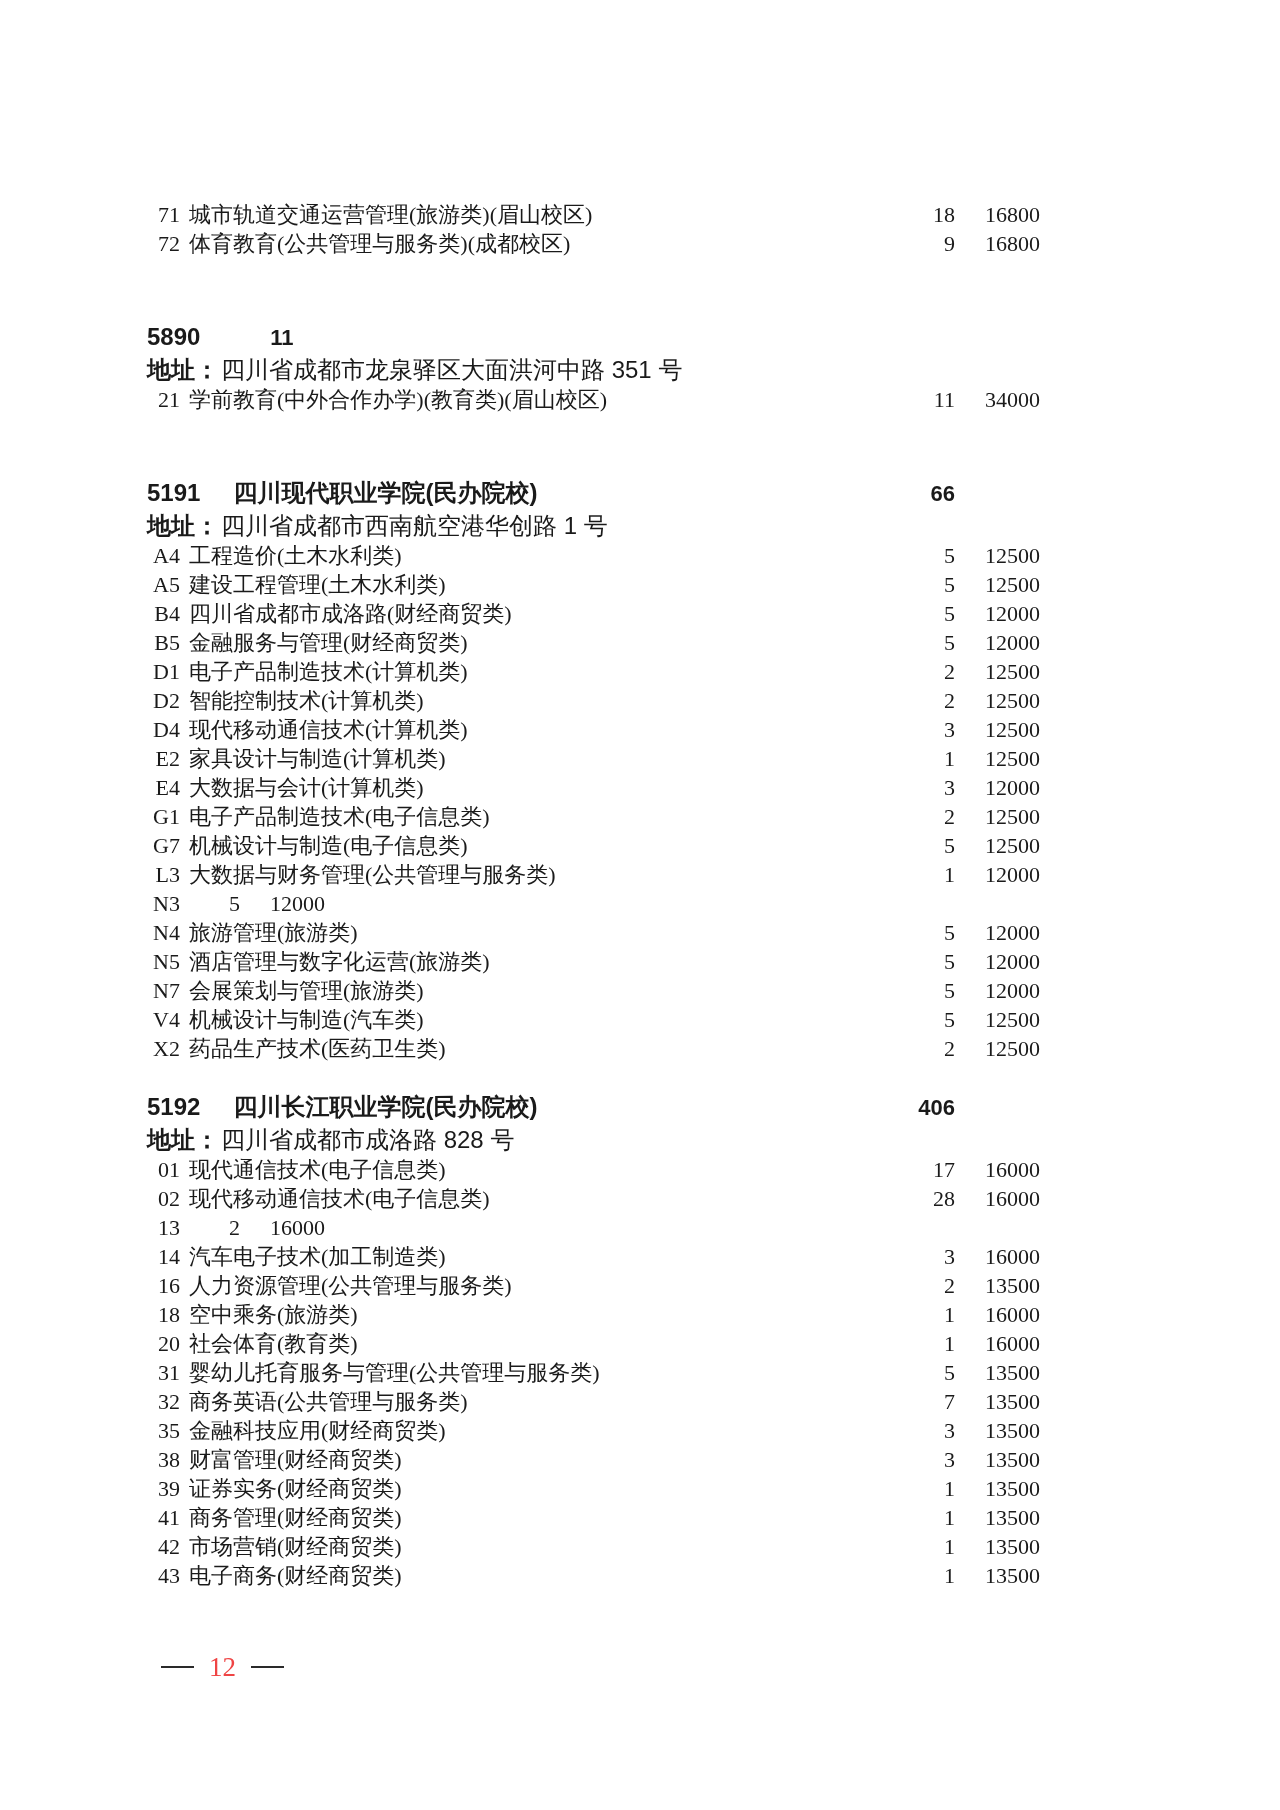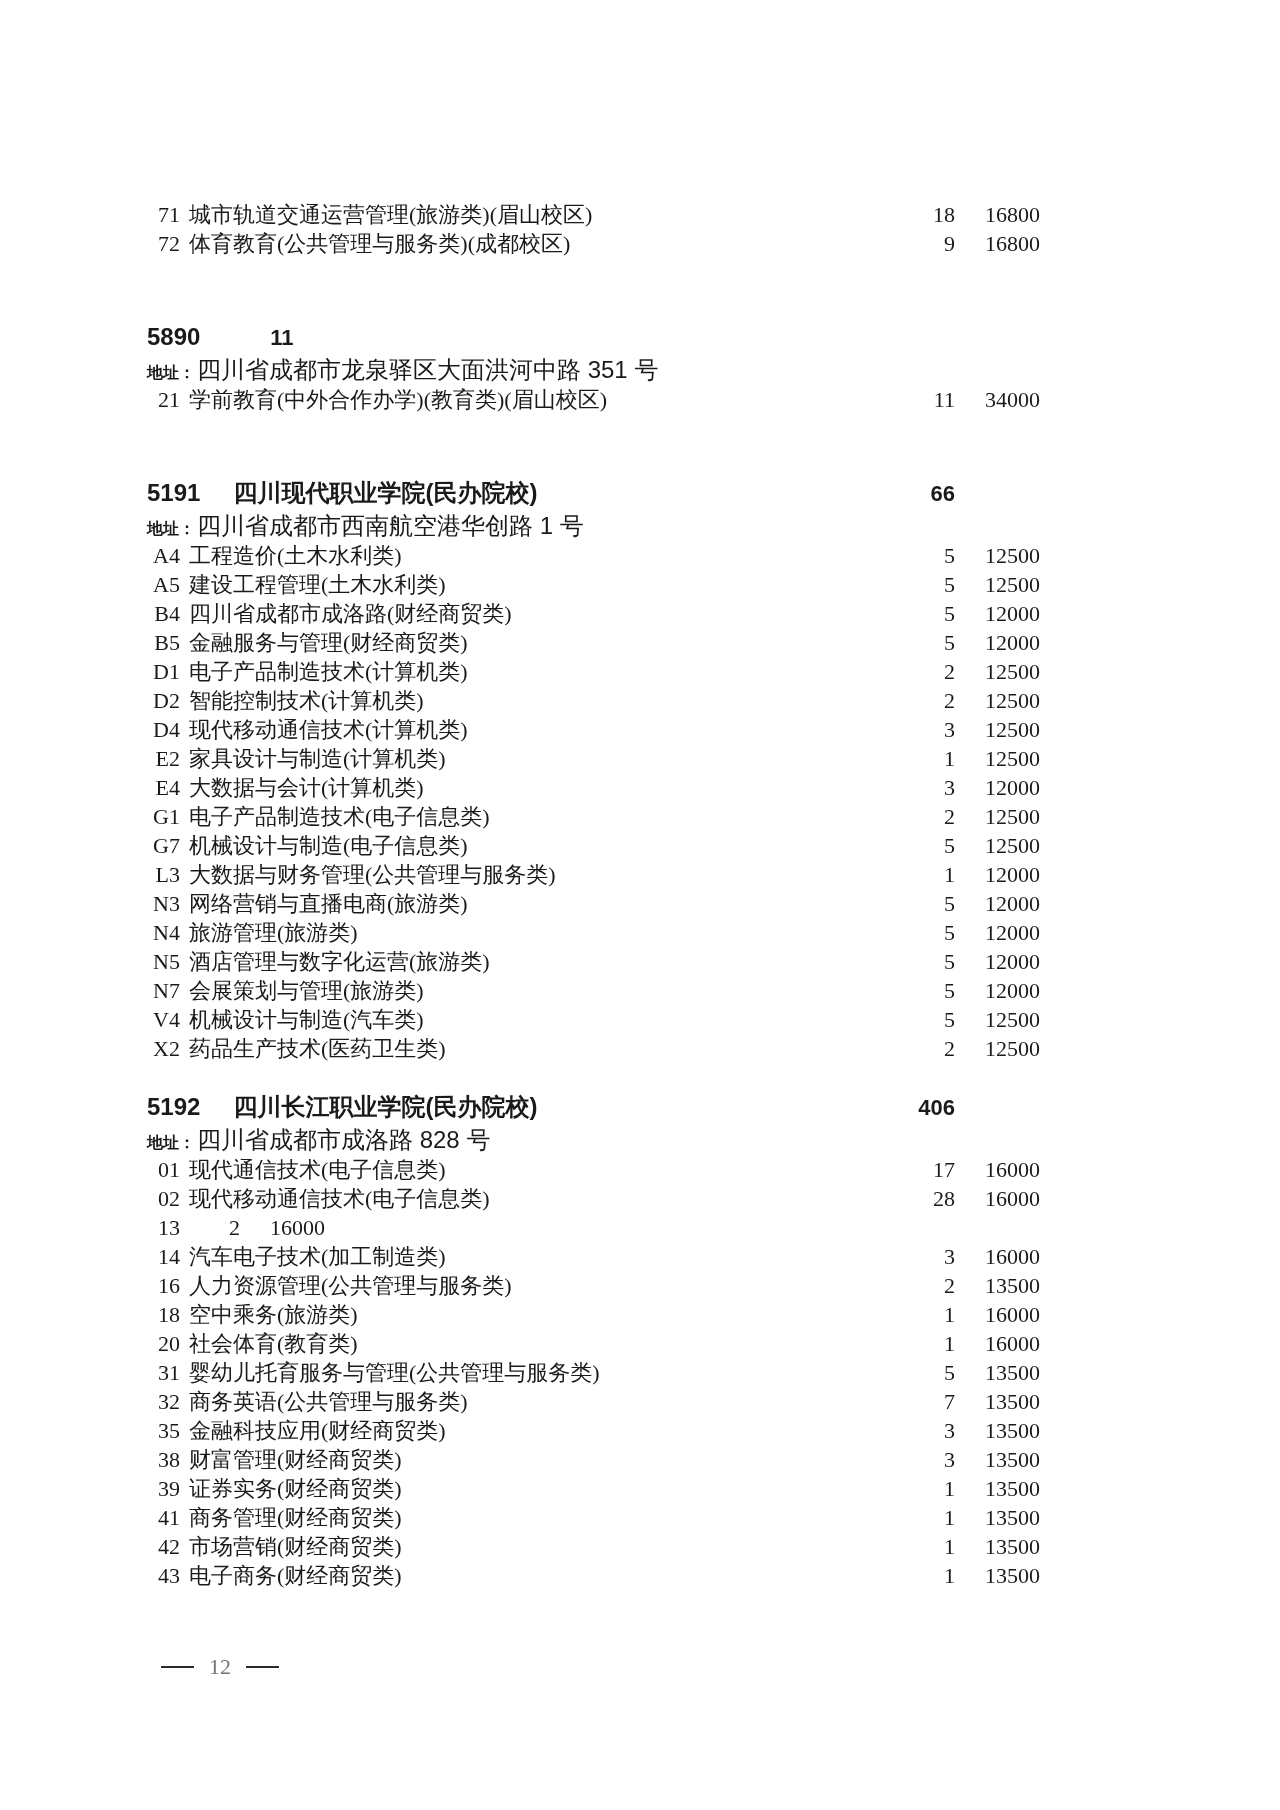--- a/index.html
+++ b/index.html
@@ -55,21 +55,21 @@
   .address-line {
     display: flex;
     align-items: baseline;
     height: 30px;
     line-height: 30px;
     white-space: nowrap;
   }
   .addr-label {
     font-family: Liberation Sans, sans-serif;
     font-weight: bold;
-    font-size: 16px;
+    font-size: 24px;
   }
   .addr-text {
     font-family: Liberation Sans, sans-serif;
     font-size: 24px;
     padding-left: 2px;
   }
 
   #sections .section:nth-of-type(1) { margin-top: 61px; }
   #sections .section:nth-of-type(2) { margin-top: 61px; }
   #sections .section:nth-of-type(3) { margin-top: 26px; }
@@ -83,23 +83,23 @@
     align-items: center;
     gap: 15px;
     width: max-content;
   }
   .footer-dash {
     width: 33px;
     height: 2px;
     background: #2a2a2a;
   }
   .footer-page-number {
-    font-size: 22px;
+    font-size: 27px;
     line-height: 30px;
-    color: #737373;
+    color: #ef4444;
   }
 </style>
 </head>
 <body>
 
 <div class="page">
   <div class="content">
     <div id="cont-rows">
         <div class="program-row">
     <span class="col-code">71</span>
@@ -213,21 +213,20 @@
     <span class="col-fee">12500</span>
   </div>
             <div class="program-row">
     <span class="col-code">L3</span>
     <span class="col-name">大数据与财务管理(公共管理与服务类)</span>
     <span class="col-count">1</span>
     <span class="col-fee">12000</span>
   </div>
             <div class="program-row">
     <span class="col-code">N3</span>
-    <span class="col-name">网络营销与直播电商(旅游类)</span>
     <span class="col-count">5</span>
     <span class="col-fee">12000</span>
   </div>
             <div class="program-row">
     <span class="col-code">N4</span>
     <span class="col-name">旅游管理(旅游类)</span>
     <span class="col-count">5</span>
     <span class="col-fee">12000</span>
   </div>
             <div class="program-row">

